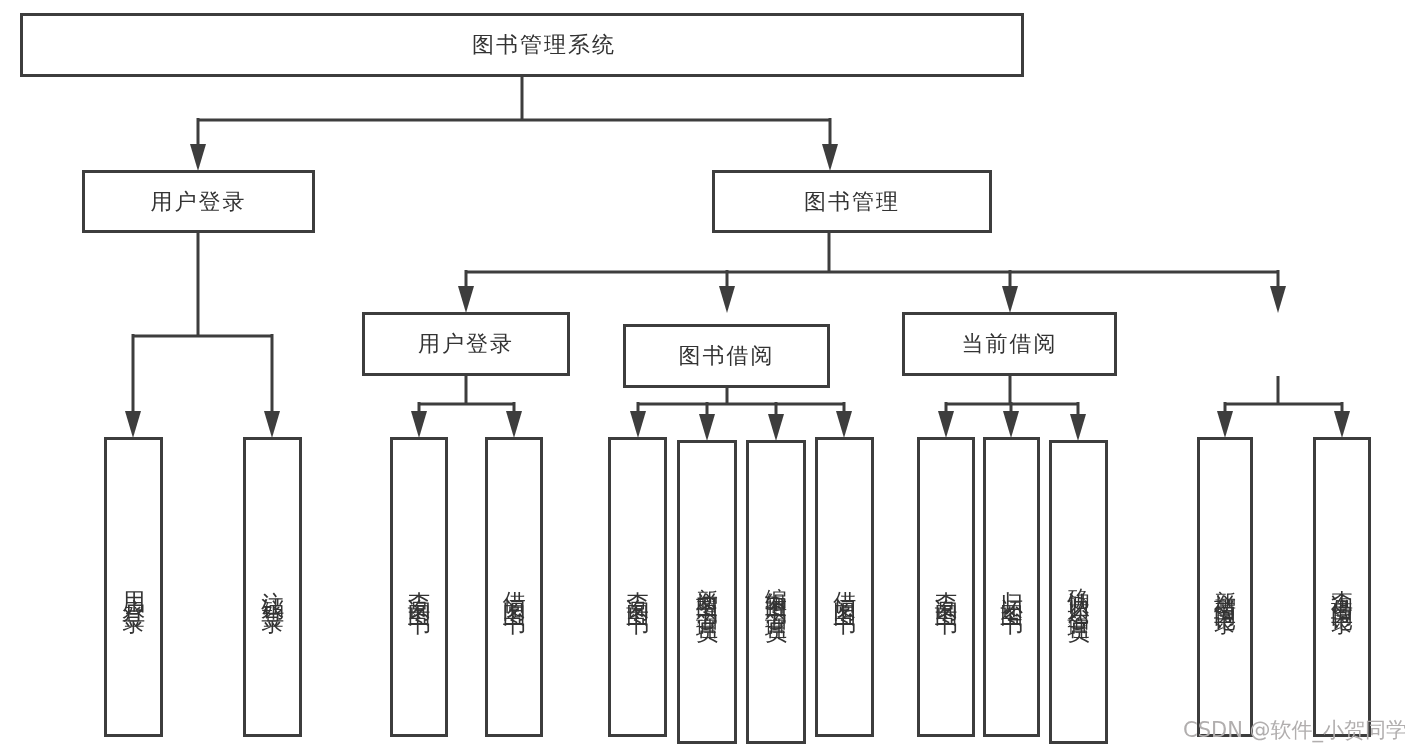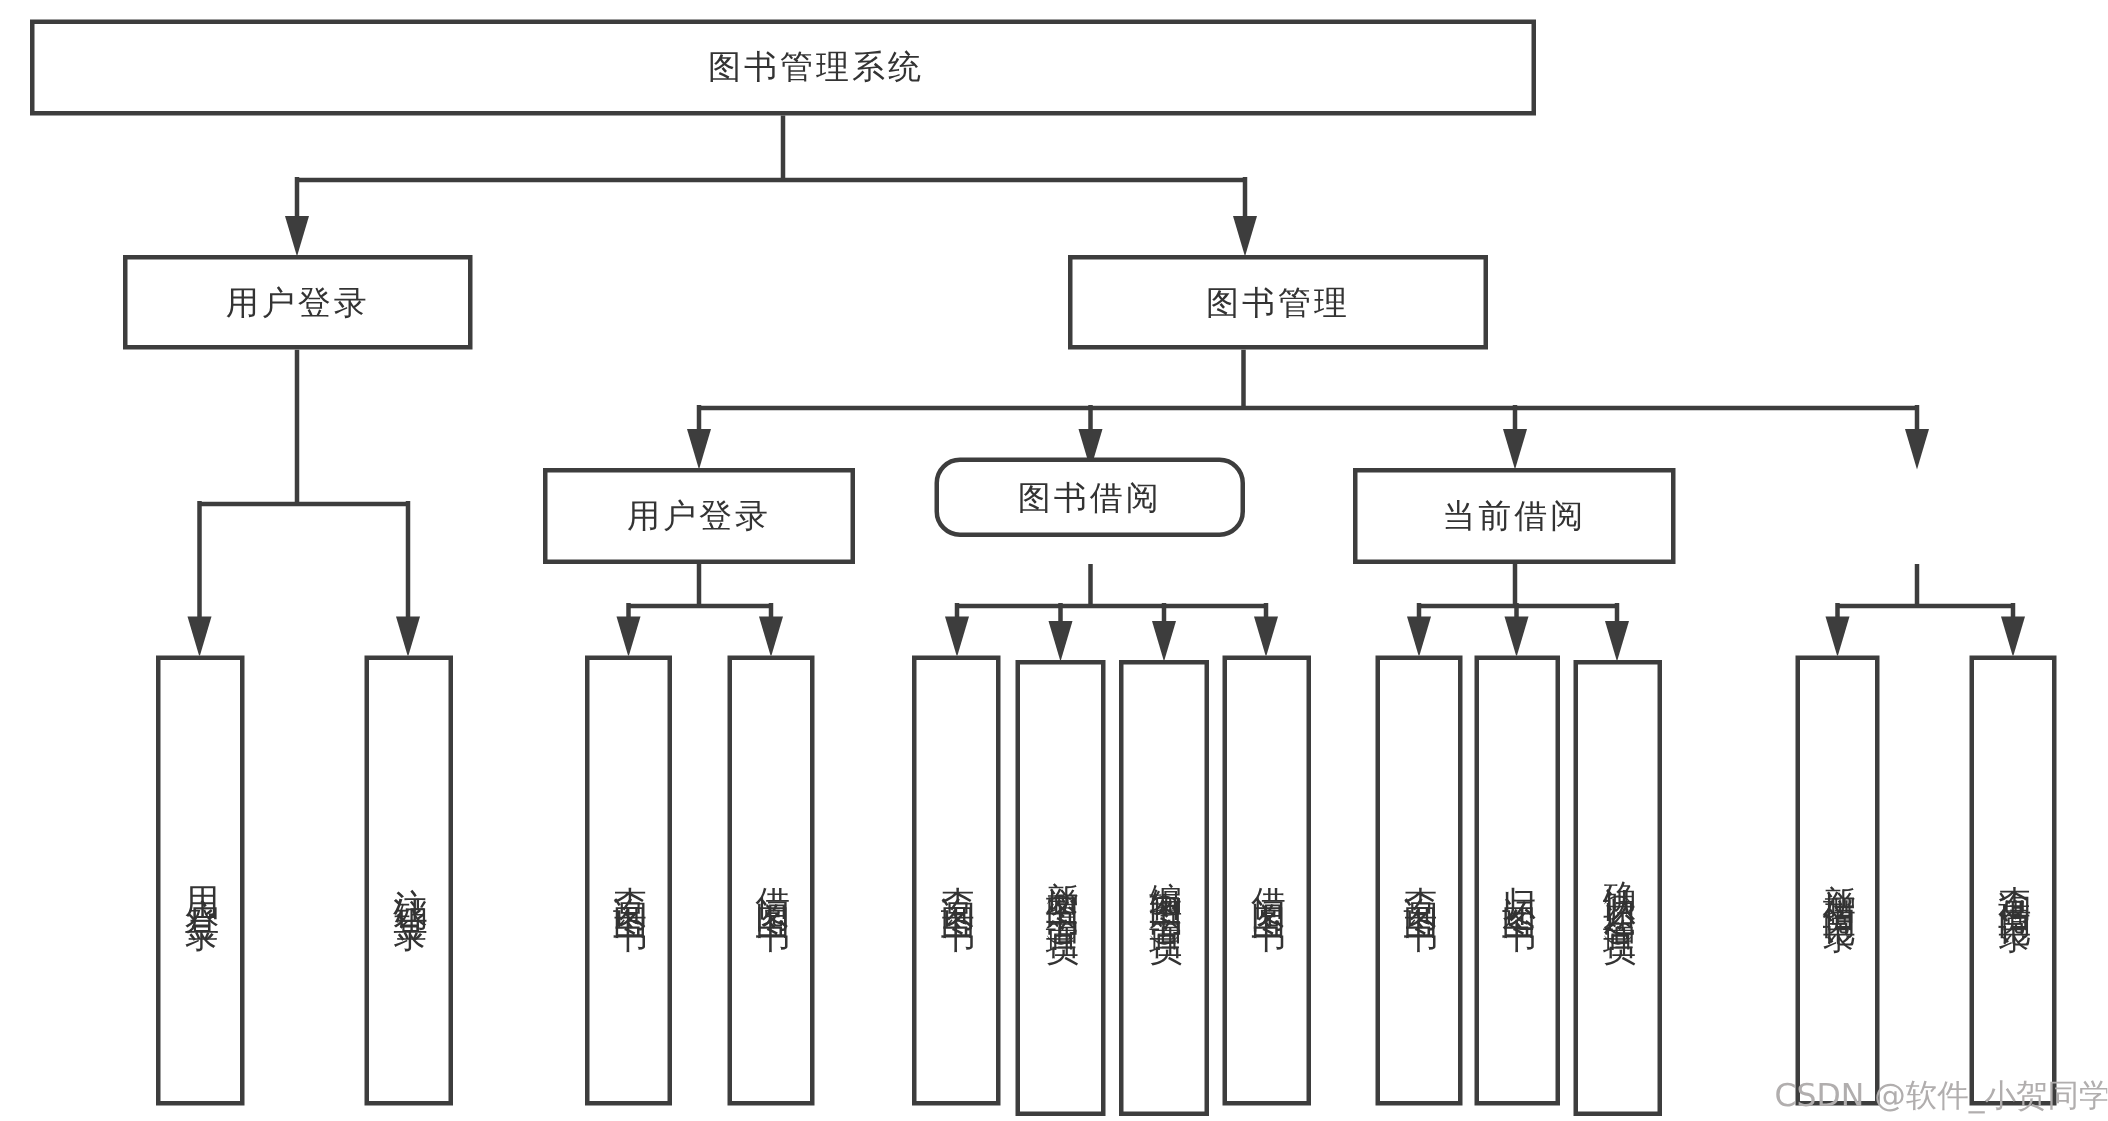--- a/index.html
+++ b/index.html
@@ -115,21 +115,21 @@
   <div class="node h-node" style="left:82px;top:170px;width:233px;height:63px;">
     <span>用户登录</span>
   </div>
   <div class="node h-node" style="left:712px;top:170px;width:280px;height:63px;">
     <span>图书管理</span>
   </div>
 
   <div class="node h-node" style="left:362px;top:312px;width:208px;height:64px;">
     <span>用户登录</span>
   </div>
-  <div class="node h-node" style="left:623px;top:305px;width:207px;height:53px;border-radius:17px;">
+  <div class="node h-node" style="left:623px;top:324px;width:207px;height:64px;">
     <span>图书借阅</span>
   </div>
   <div class="node h-node" style="left:902px;top:312px;width:215px;height:64px;">
     <span>当前借阅</span>
   </div>
 
   <div class="node v-node" style="left:104px;top:437px;width:59px;height:300px;">
     <span class="vtext">用户登录</span>
   </div>
   <div class="node v-node" style="left:243px;top:437px;width:59px;height:300px;">

